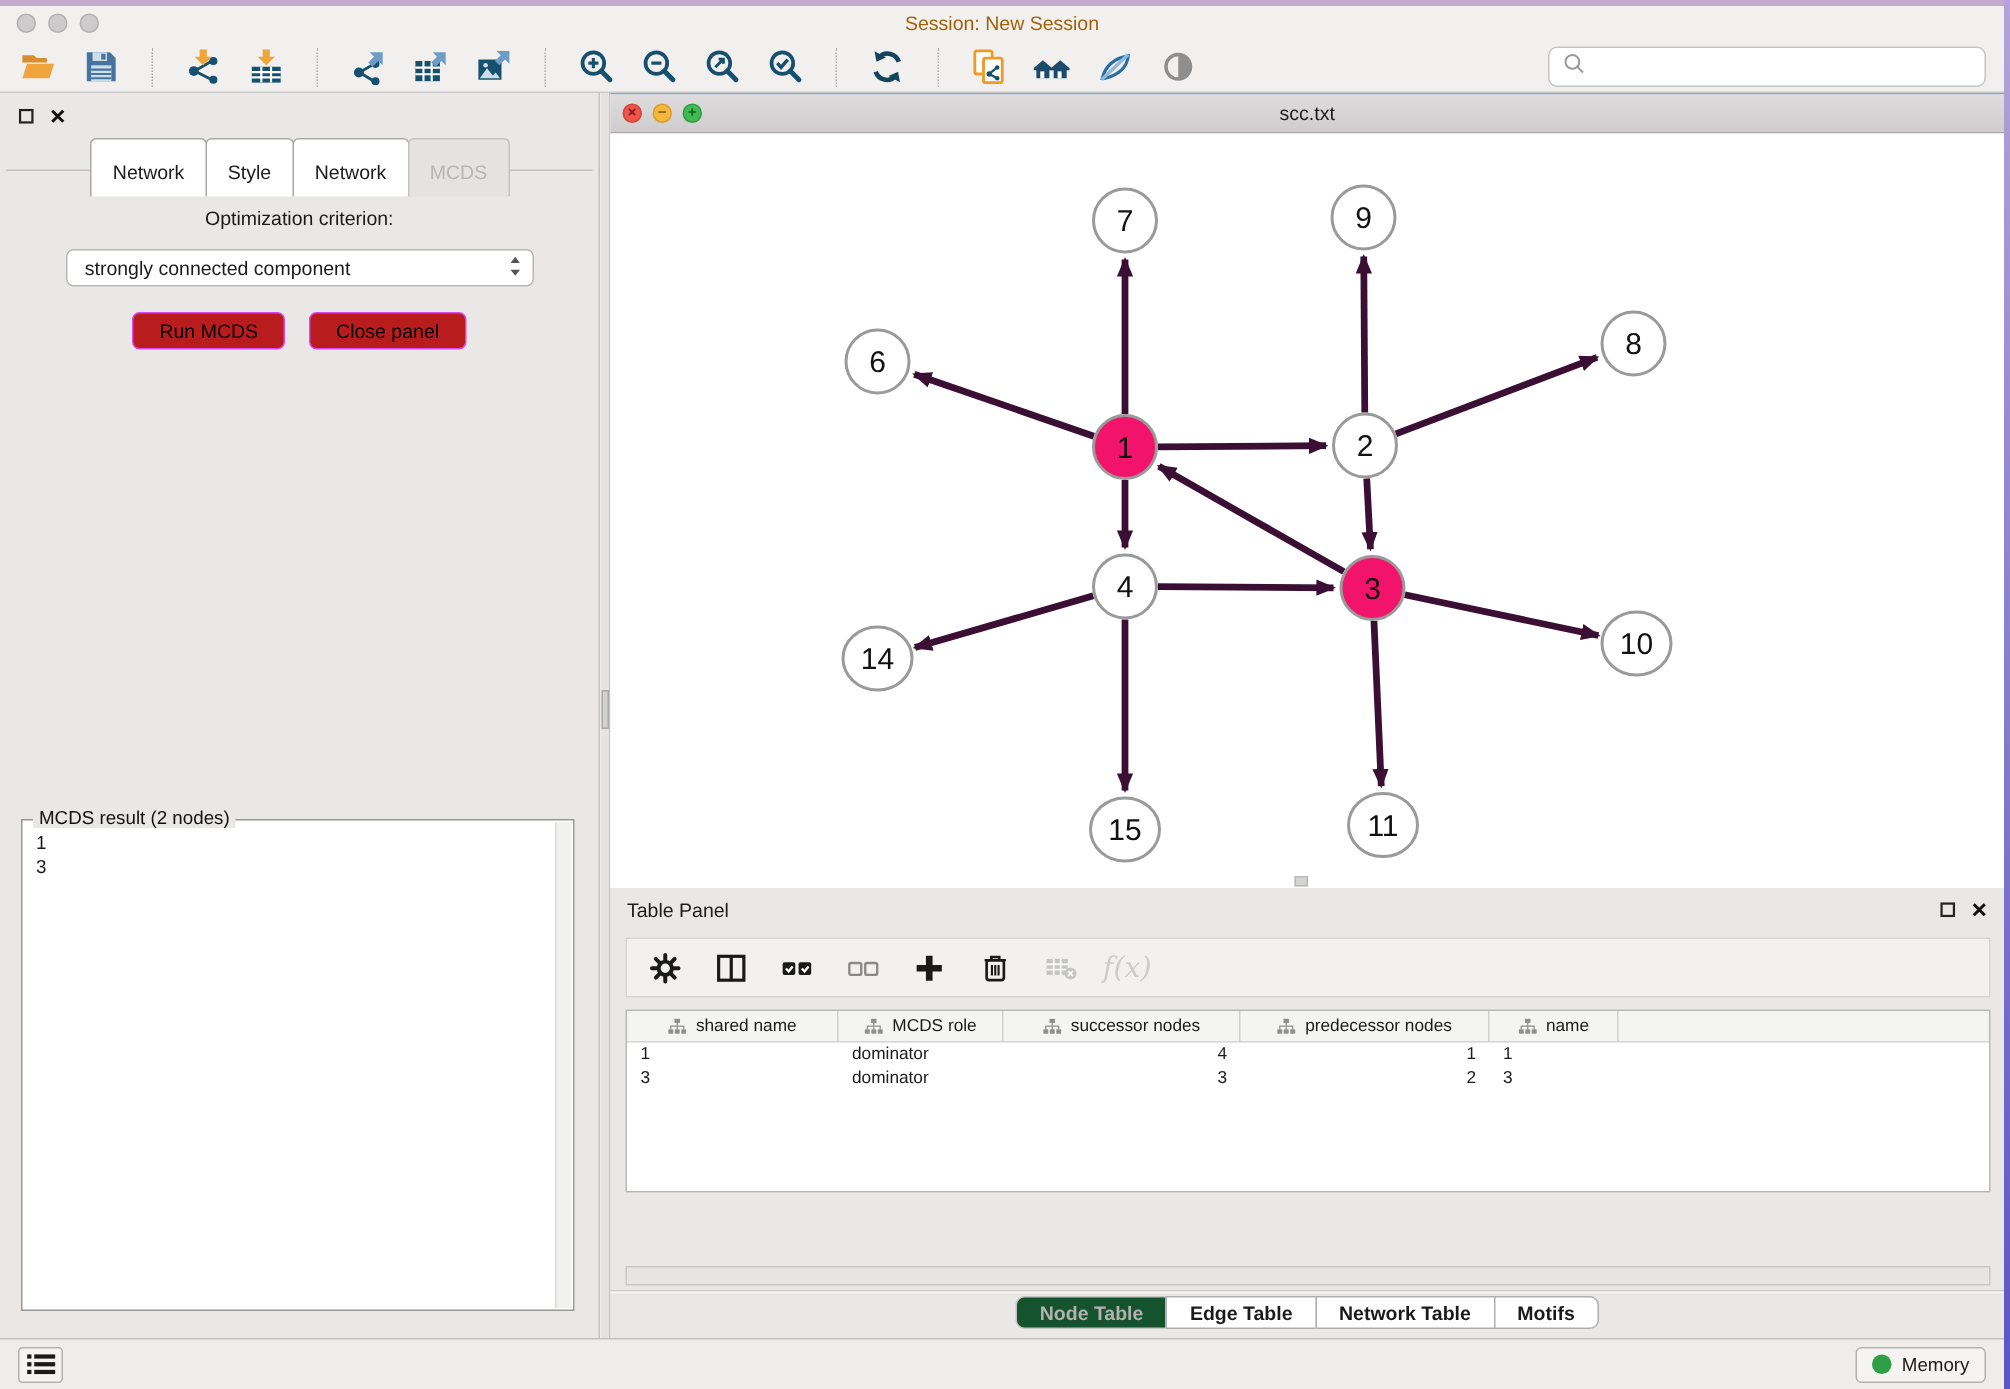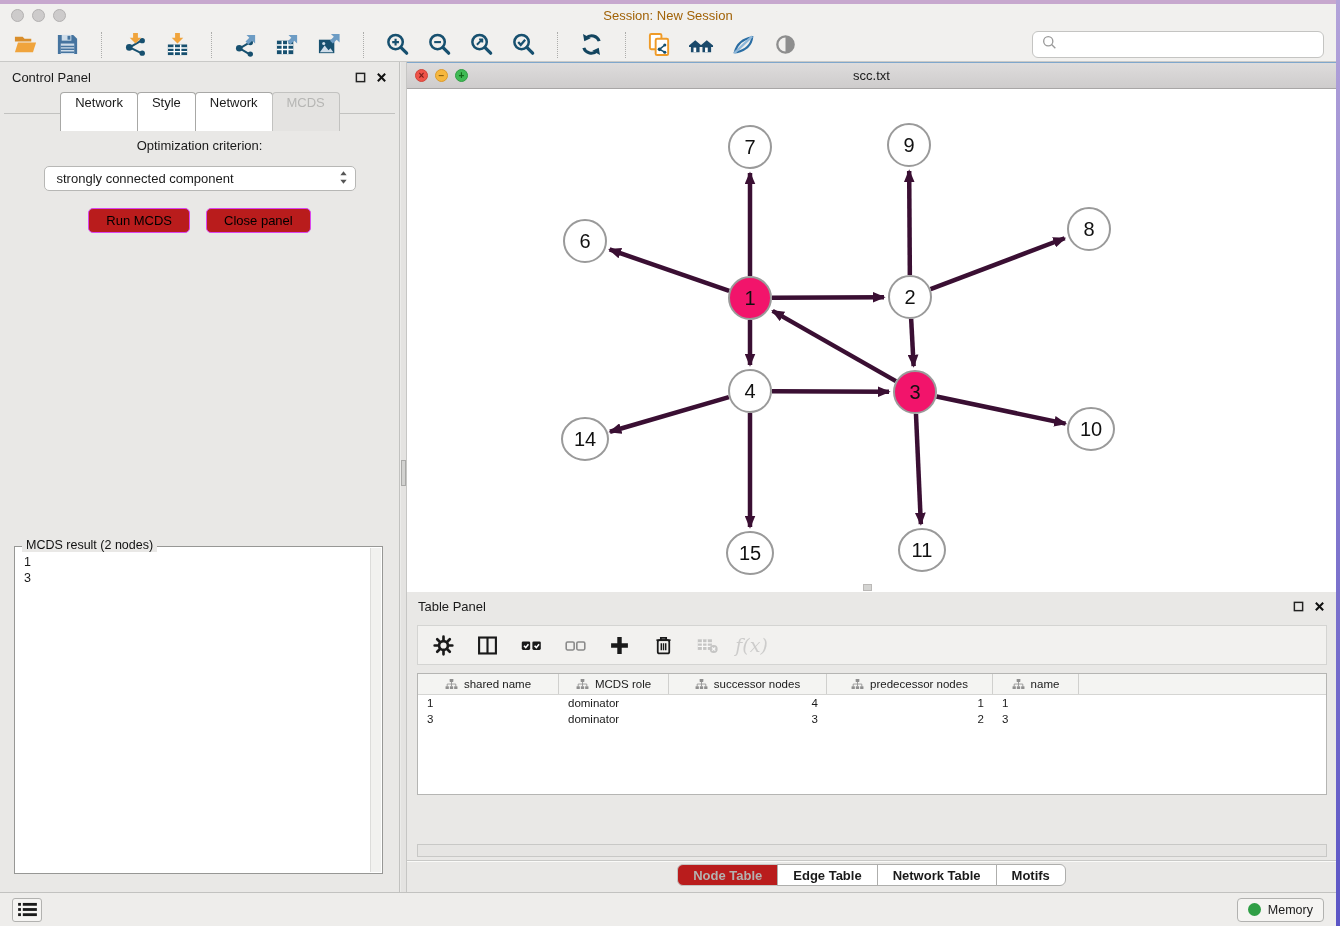--- a/index.html
+++ b/index.html
@@ -28,21 +28,21 @@
   .search-box input{border:none;outline:none;flex:1;font-size:13px;background:transparent;
        font-family:"Liberation Sans",sans-serif;}
   
   .control-panel{position:absolute;left:0;top:62px;width:400px;bottom:34px;background:#e9e8e6;
        border-right:1px solid #c2c2c0;}
   .cp-header{height:30px;display:flex;align-items:center;padding:0 12px;font-size:13px;}
   .panel-title{flex:1;}
   .win-ctl{display:flex;gap:10px;align-items:center;}
   .win-ctl span{display:inline-flex;}
   .cp-tabs{display:flex;justify-content:center;position:relative;z-index:2;margin-bottom:-1px;}
-  .tab{height:39px;line-height:20px;padding:0 14px;background:#fff;border:1px solid #a8a8a6;
+  .tab{height:39px;line-height:20px;padding:12px 14px;background:#fff;border:1px solid #a8a8a6;
        border-bottom:none;border-radius:4px 4px 0 0;font-size:13px;margin-right:-1px;cursor:default;}
   .tab.active{background:#e4e3e1;color:#b6b6b4;border-color:#c2c2c0;}
   .cp-body{position:absolute;left:4px;right:4px;top:51px;bottom:4px;border-top:1px solid #c2c2c0;
        text-align:center;padding-top:24px;}
   .opt-label{font-size:13px;margin-bottom:13px;}
   .criterion{width:312px;height:25px;margin:0 auto 17px;background:#fff;border:1px solid #b7b7b5;
        border-radius:5px;display:flex;align-items:center;justify-content:space-between;
        padding:0 7px 0 12px;font-size:13px;cursor:default;}
   .btn-row{display:flex;justify-content:center;gap:16px;}
   .btn{height:25px;padding:0 17px;background:#b91c1c;border:1px solid #d946ef;border-radius:5px;
@@ -92,21 +92,21 @@
   .td{padding:0 9px;overflow:hidden;white-space:nowrap;}
   .tp-scroll{position:absolute;left:10px;right:9px;top:252px;height:13px;background:#e6e5e3;
        border:1px solid #c8c8c6;}
   .tp-divider{position:absolute;left:0;right:0;top:268px;border-top:1px solid #c9c9c7;
        border-bottom:1px solid #fafaf8;}
   .tp-tabs{position:absolute;left:0;right:0;top:272px;display:flex;justify-content:center;}
   .btab{height:22px;line-height:21px;padding:0 15px;background:#fff;border:1px solid #aeaeac;
        font-size:13px;font-weight:700;margin-right:-1px;cursor:default;}
   .btab:first-child{border-radius:6px 0 0 6px;}
   .btab:last-child{border-radius:0 6px 6px 0;margin-right:0;}
-  .btab.active{background:#b91c1c;color:#b3b2b0;border-color:#c4c4c2;}
+  .btab.active{background:#14532d;color:#b3b2b0;border-color:#c4c4c2;}
   
   .statusbar{position:absolute;left:0;right:4px;bottom:0;height:34px;background:#eeedeb;
        border-top:1px solid #c2c2c0;display:flex;align-items:center;padding:0 12px;}
   .list-btn{width:30px;height:24px;background:#f5f4f2;border:1px solid #b2b2b0;border-radius:3px;
        display:flex;align-items:center;justify-content:center;cursor:default;}
   .memory-btn{margin-left:auto;height:24px;padding:0 10px;background:#f5f4f2;border:1px solid #b2b2b0;
        border-radius:4px;display:flex;align-items:center;gap:7px;font-size:12.5px;cursor:default;}
   .mem-dot{width:13px;height:13px;border-radius:50%;background:#2f9e45;}
 </style>
 </head>
@@ -266,21 +266,20 @@
             <circle cx="7.5" cy="7.5" r="5.5" fill="none" stroke="#9a9a9a" stroke-width="1.6"></circle>
             <path d="M11.5 11.5l4.5 4.5" stroke="#9a9a9a" stroke-width="1.6"></path>
           </svg>
       </span>
       <input value="" style="">
     </div>
   </div>
 
   <div class="control-panel">
     <div class="cp-header">
-      <span class="panel-title">Control Panel</span>
       <span class="win-ctl">
         <span>
             <svg viewBox="0 0 12 12" width="11" height="11">
               <rect x="1.5" y="1.5" width="9" height="9" fill="none" stroke="#222" stroke-width="1.6"></rect>
             </svg>
           </span>
         <span>
             <svg viewBox="0 0 12 12" width="11" height="11">
               <path d="M2 2l8 8M10 2l-8 8" stroke="#111" stroke-width="2.2"></path>
             </svg>

